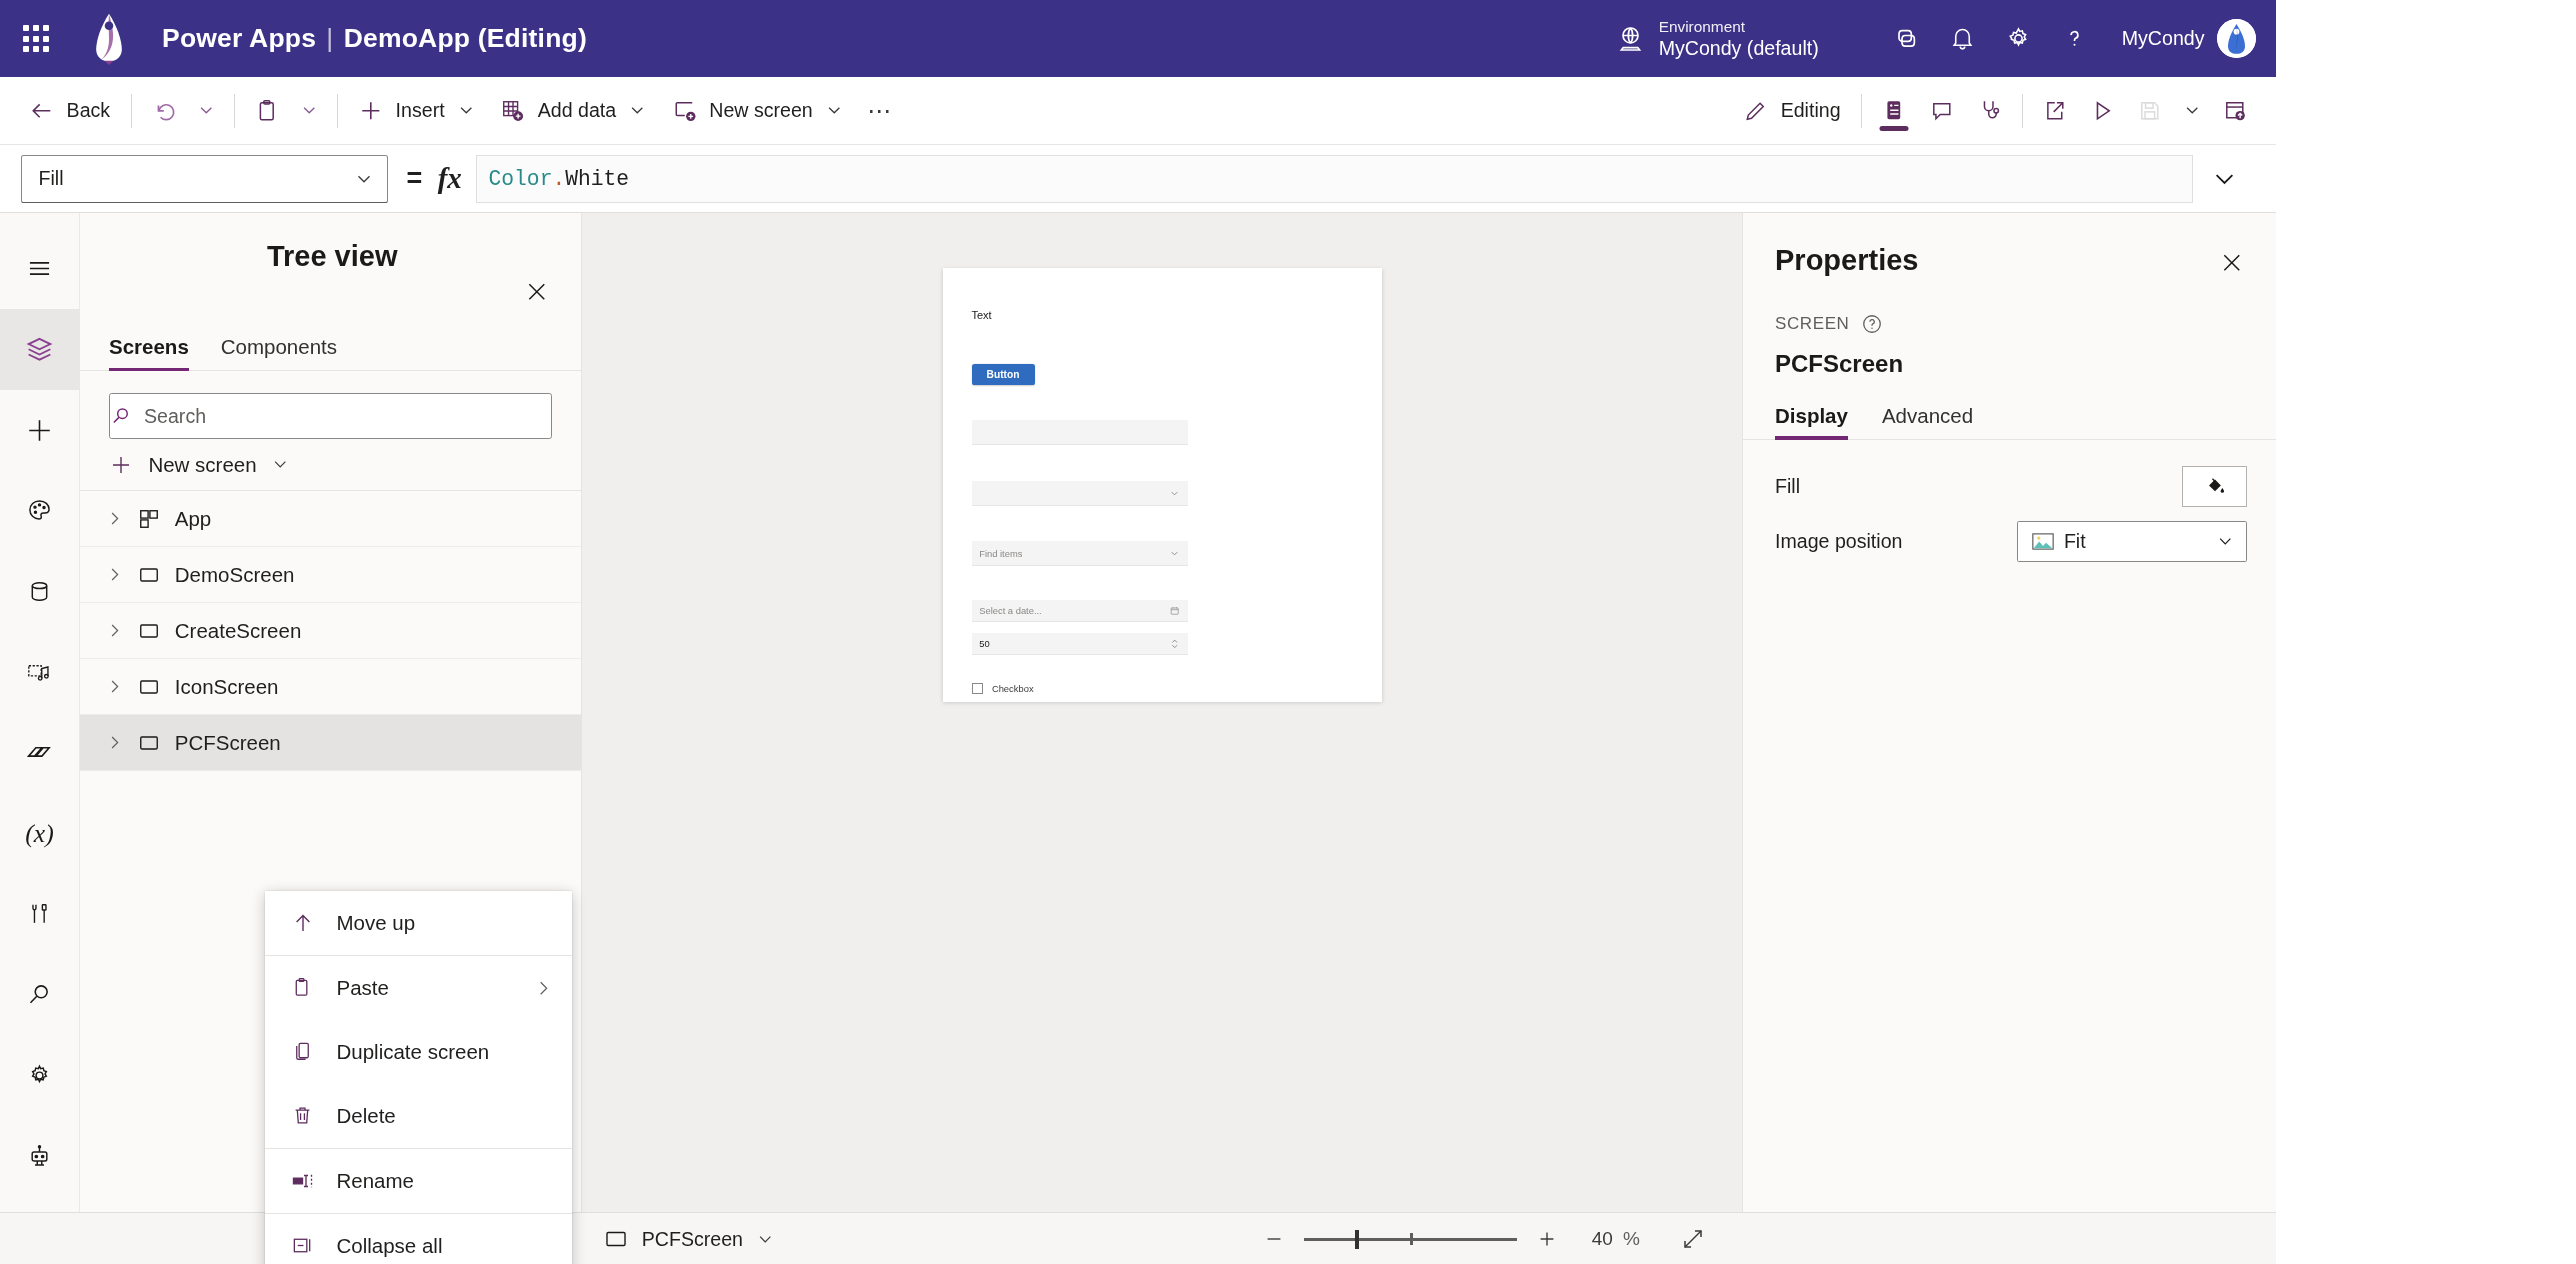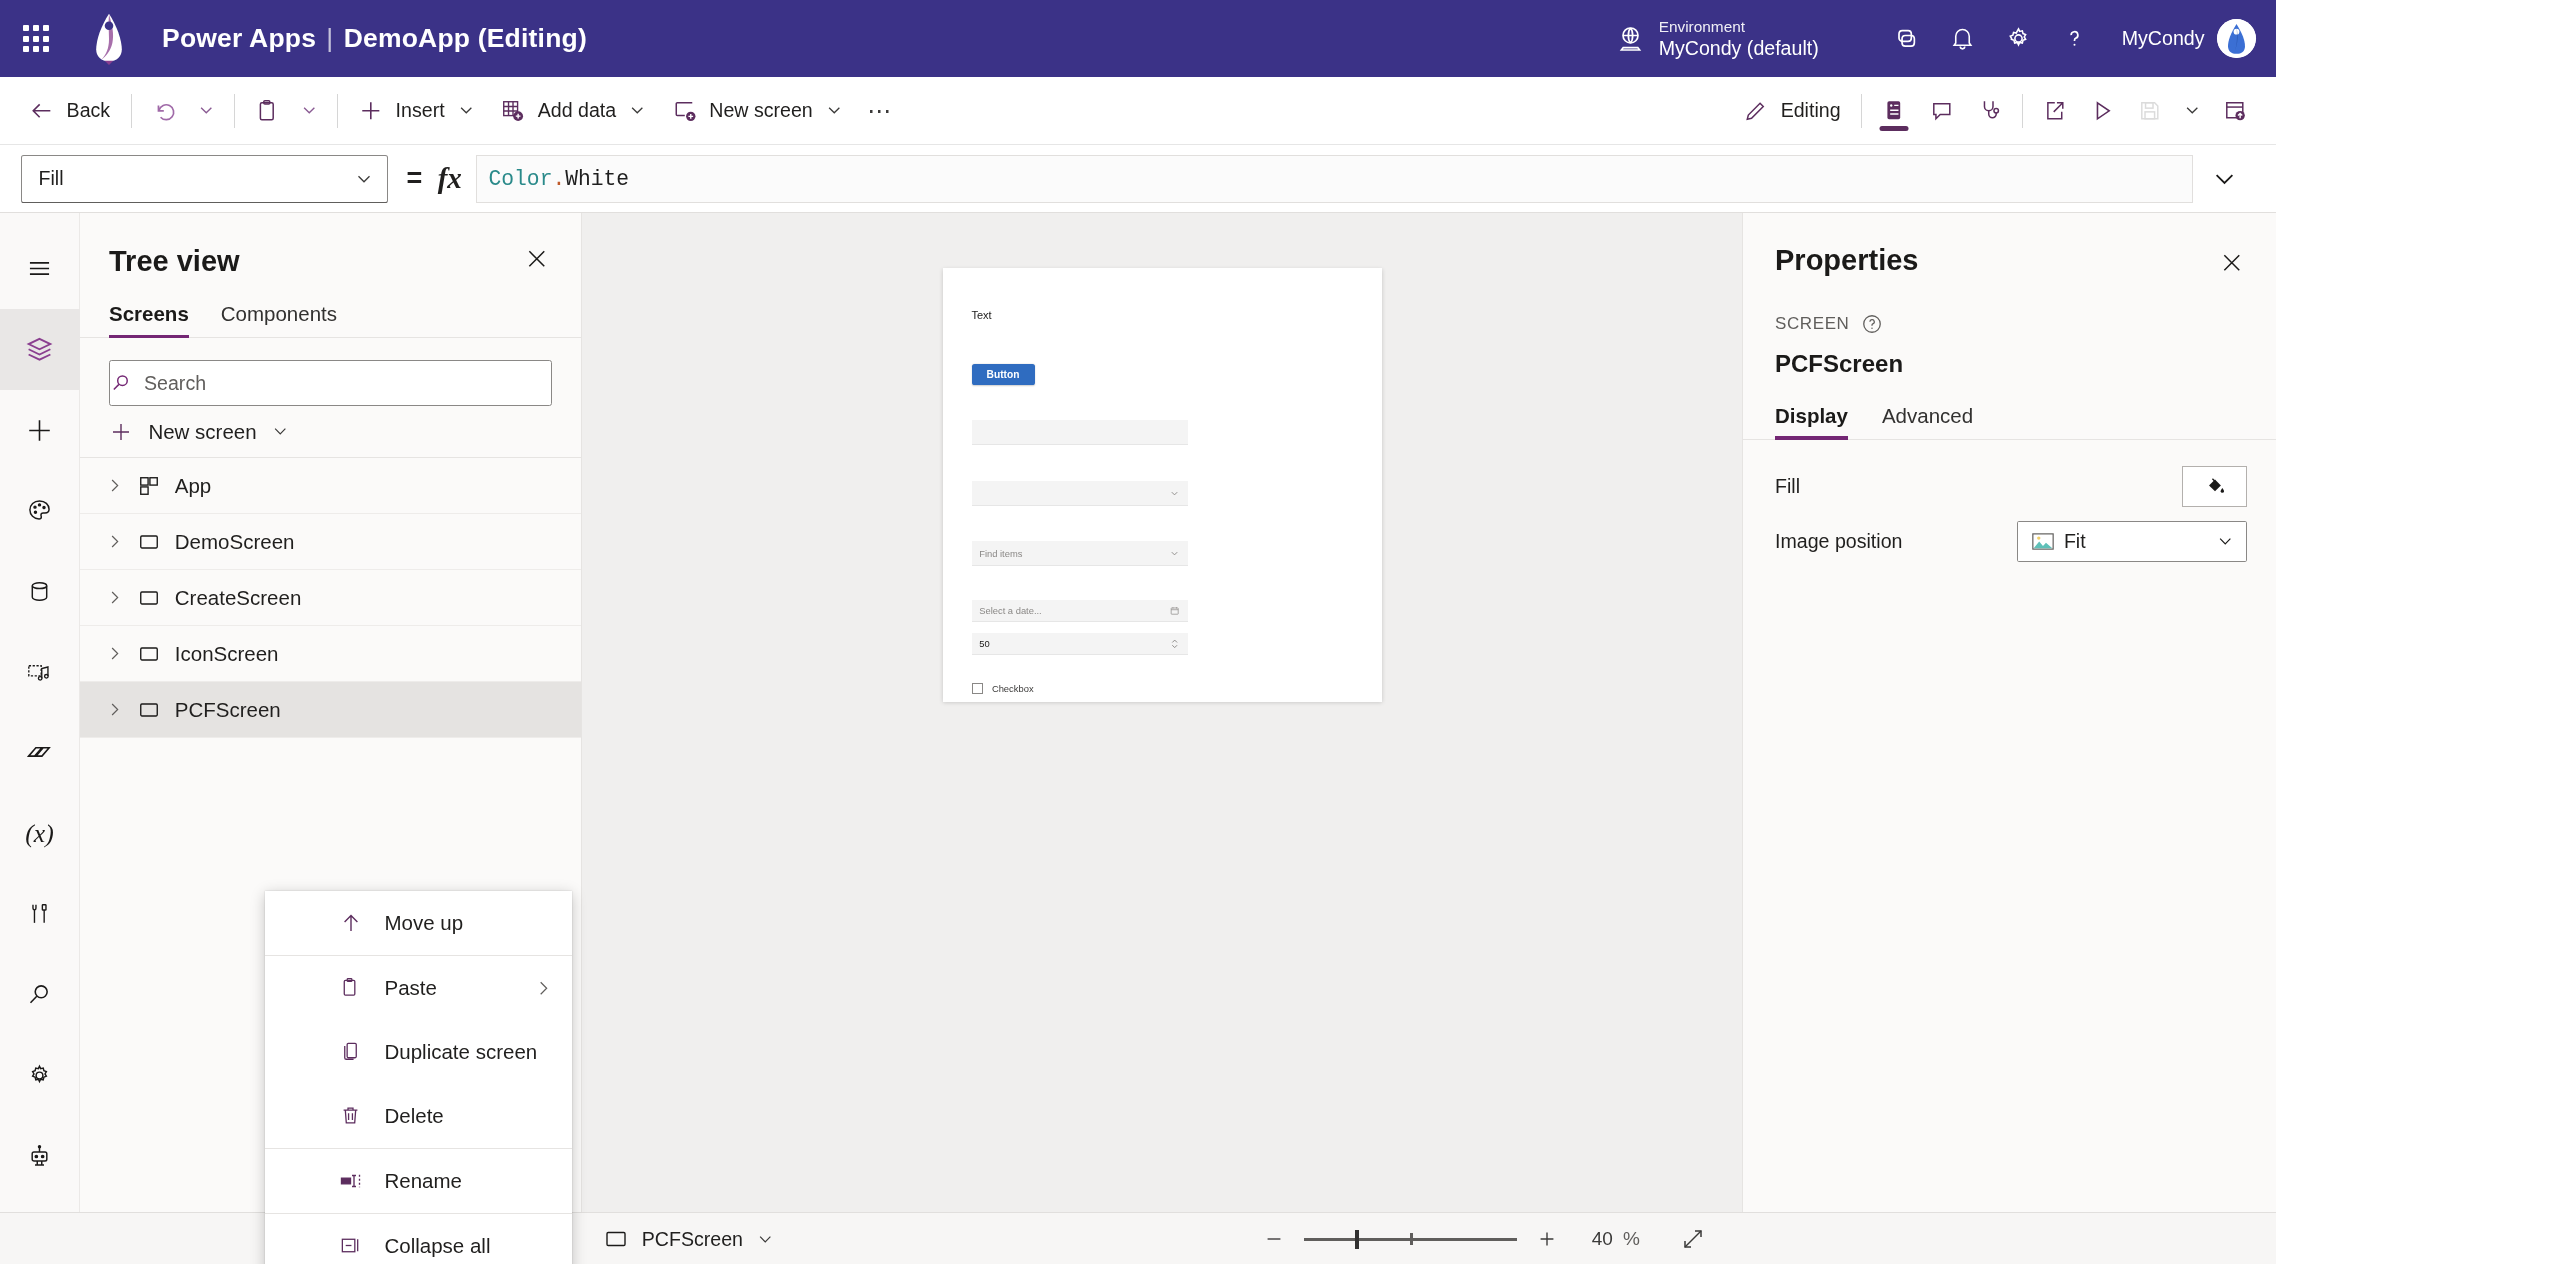--- a/index.html
+++ b/index.html
@@ -76,21 +76,21 @@
   .body { flex: 1; display: flex; min-height: 0; position: relative; }
 
   
   .rail { width: 80px; flex: 0 0 80px; background: #faf9f8; border-right: 0.9px solid #ebe9e7; display: flex; flex-direction: column; align-items: center; padding-top: 15.4px; }
   .rail-btn { width: 80px; height: 84px; display: flex; align-items: center; justify-content: center; cursor: pointer; }
   .rail-btn.selected { background: #e9e7e6; }
   .rail-gap { flex: 1; }
 
   
   .treepanel { width: 502px; flex: 0 0 502px; background: #fbfaf9; border-right: 0.9px solid #e6e4e2; display: flex; flex-direction: column; position: relative; }
-  .tp-head { display: flex; align-items: flex-end; padding: 27px 25.6px 0 29px; }
+  .tp-head { display: flex; align-items: center; padding: 27px 25.6px 0 29px; flex-direction: column; }
   .tp-title { font-size: 29px; font-weight: 600; color: #1b1a19; }
   .tp-close { margin-left: auto; width: 38px; height: 38px; display: flex; align-items: center; justify-content: center; cursor: pointer; }
   .tp-tabs { display: flex; padding: 24px 29px 0 29px; border-bottom: 0.9px solid #e6e4e2; }
   .tp-tab { font-size: 20.5px; color: #323130; padding-bottom: 11px; margin-right: 32px; cursor: pointer; position: relative; }
   .tp-tab.active { font-weight: 600; color: #1b1a19; }
   .tp-tab.active::after { content: ""; position: absolute; left: 0; right: 0; bottom: -0.9px; height: 3.4px; background: #742774; }
   .tp-search {
     margin: 22px 29px 0 29px; height: 46px; border: 0.9px solid #8a8886; border-radius: 2.6px;
     display: flex; align-items: center; padding: 0 0; background: #fff; cursor: text;
   }
@@ -107,21 +107,21 @@
   .tree-chev { width: 31px; display: flex; align-items: center; justify-content: center; }
   .tree-ico { width: 38px; display: flex; align-items: center; justify-content: center; }
   .tree-lbl { font-size: 20.5px; color: #201f1e; margin-left: 6.8px; white-space: nowrap; }
 
   
   .ctxmenu {
     position: absolute; left: 265px; top: 678px; width: 307px;
     background: #fff; box-shadow: 0 2.6px 13.7px rgba(0,0,0,.22), 0 0 1.7px rgba(0,0,0,.16);
     z-index: 50; padding: 0 0 1.7px 0;
   }
-  .ctx-item { height: 64px; display: flex; align-items: center; padding: 0 19px 0 20.5px; cursor: pointer; margin-left: 48px; }
+  .ctx-item { height: 64px; display: flex; align-items: center; padding: 0 19px 0 20.5px; cursor: pointer; }
   .ctx-ico { width: 34px; display: flex; align-items: center; justify-content: center; }
   .ctx-lbl { font-size: 20.5px; color: #201f1e; margin-left: 17px; white-space: nowrap; }
   .ctx-sub { margin-left: auto; display: flex; align-items: center; }
   .ctx-div { height: 0.9px; background: #e6e4e2; margin: 0; }
 
   
   .canvas-wrap { flex: 1; background: #f0efee; position: relative; display: flex; align-items: flex-start; justify-content: center; min-width: 0; }
   .phone {
     width: 439px; height: 434px; margin-top: 55px; background: #fff;
     box-shadow: 0 0.9px 4.3px rgba(0,0,0,.18); position: relative; overflow: hidden;

